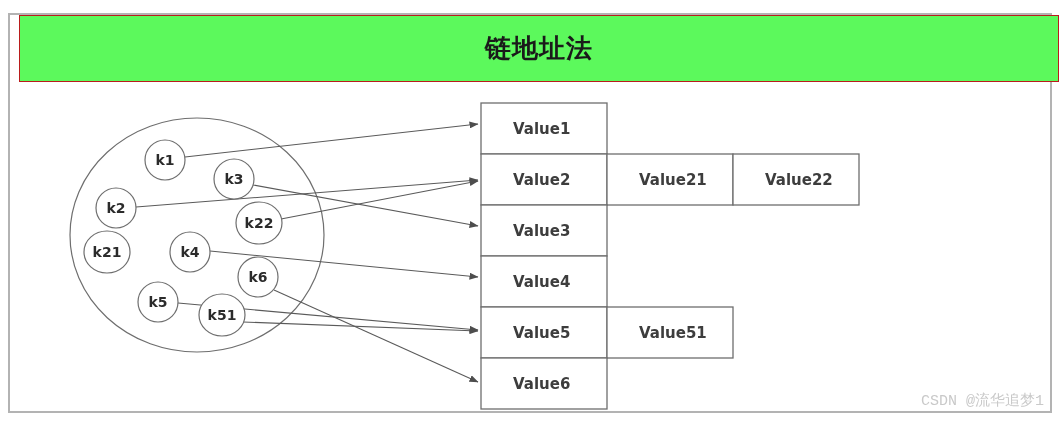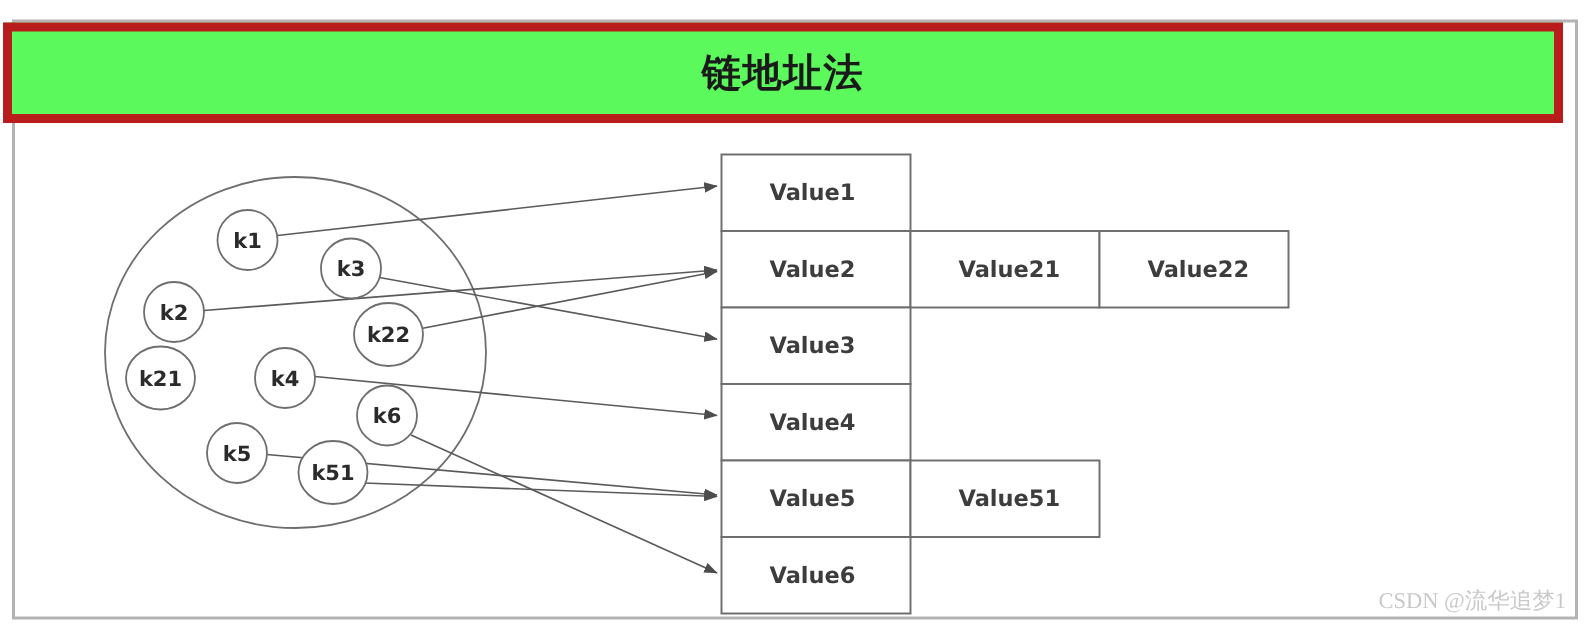--- a/index.html
+++ b/index.html
@@ -24,26 +24,26 @@
     top: 13px;
     width: 1044px;
     height: 400px;
     border: 2px solid #b3b3b3;
     box-sizing: border-box;
     background: #ffffff;
   }
   
   .title-bar {
     position: absolute;
-    left: 2px;
+    left: 19px;
     top: 15px;
     width: 1040px;
     height: 67px;
     background: #5cf95c;
-    border: 6px solid #b91c1c;
+    border: 1px solid #b91c1c;
     box-sizing: border-box;
     display: flex;
     align-items: center;
     justify-content: center;
   }
   .title-text {
     font-size: 26px;
     font-weight: bold;
     color: #1a1a1a;
     letter-spacing: 1px;
@@ -69,21 +69,21 @@
     font-weight: bold;
     fill: #3d3d3d;
   }
   
   .watermark {
     position: absolute;
     right: 18px;
     bottom: 14px;
     font-size: 15px;
     color: #c9c9c9;
-    font-family: Liberation Serif, serif;
+    font-family: Liberation Mono, monospace;
     white-space: nowrap;
   }
 </style>
 </head>
 <body>
 
 <div id="canvas">
 
   <div class="frame"></div>
 

